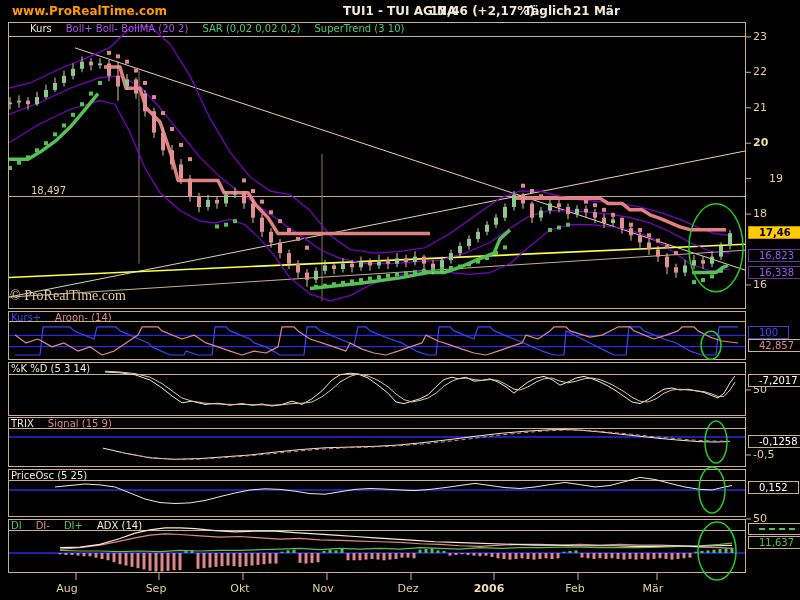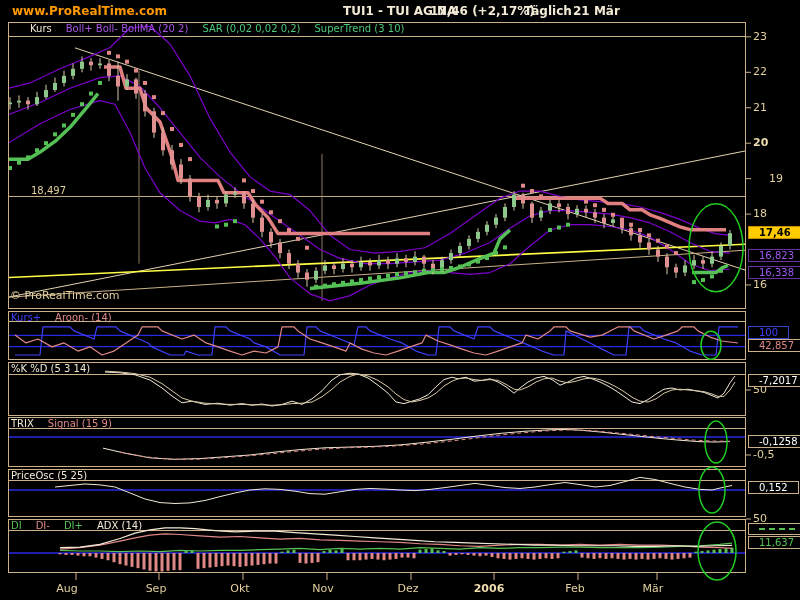--- a/index.html
+++ b/index.html
@@ -475,21 +475,21 @@
       <line x1="159" y1="573" x2="159" y2="580" stroke="#cbb088"></line>
       <line x1="243" y1="573" x2="243" y2="580" stroke="#cbb088"></line>
       <line x1="327" y1="573" x2="327" y2="580" stroke="#cbb088"></line>
       <line x1="411" y1="573" x2="411" y2="580" stroke="#cbb088"></line>
       <line x1="494" y1="573" x2="494" y2="580" stroke="#cbb088"></line>
       <line x1="578" y1="573" x2="578" y2="580" stroke="#cbb088"></line>
       <line x1="657" y1="573" x2="657" y2="580" stroke="#cbb088"></line>
     </svg>
 
   <div id="labels">
-    <div class="lbl" style="left:10px;top:290px;font-size:11px;">© ProRealTime.com</div>
+    <div class="lbl" style="left:10px;top:290px;font-size:14px;font-family:Liberation Serif, serif;">© ProRealTime.com</div>
   <div class="legend" style="left: 11px; top: 23px;">
         <span style="color: rgb(242, 234, 214); margin-left: 19px;">Kurs</span>
         <span style="color: rgb(168, 85, 232);">Boll+ Boll- BollMA (20 2)</span>
         <span style="color: rgb(78, 201, 122);">SAR (0,02 0,02 0,2)</span>
         <span style="color: rgb(78, 201, 122);">SuperTrend (3 10)</span>
       </div>
       <div class="lbl" style="left: 11px; top: 185px; margin-left: 20px;">18,497</div>
       <div class="rtick" style="left: 753px; top: 30.8848px;">23</div>
       <div class="rtick" style="left: 753px; top: 66.3247px;">22</div>
       <div class="rtick" style="left: 753px; top: 101.765px;">21</div>

